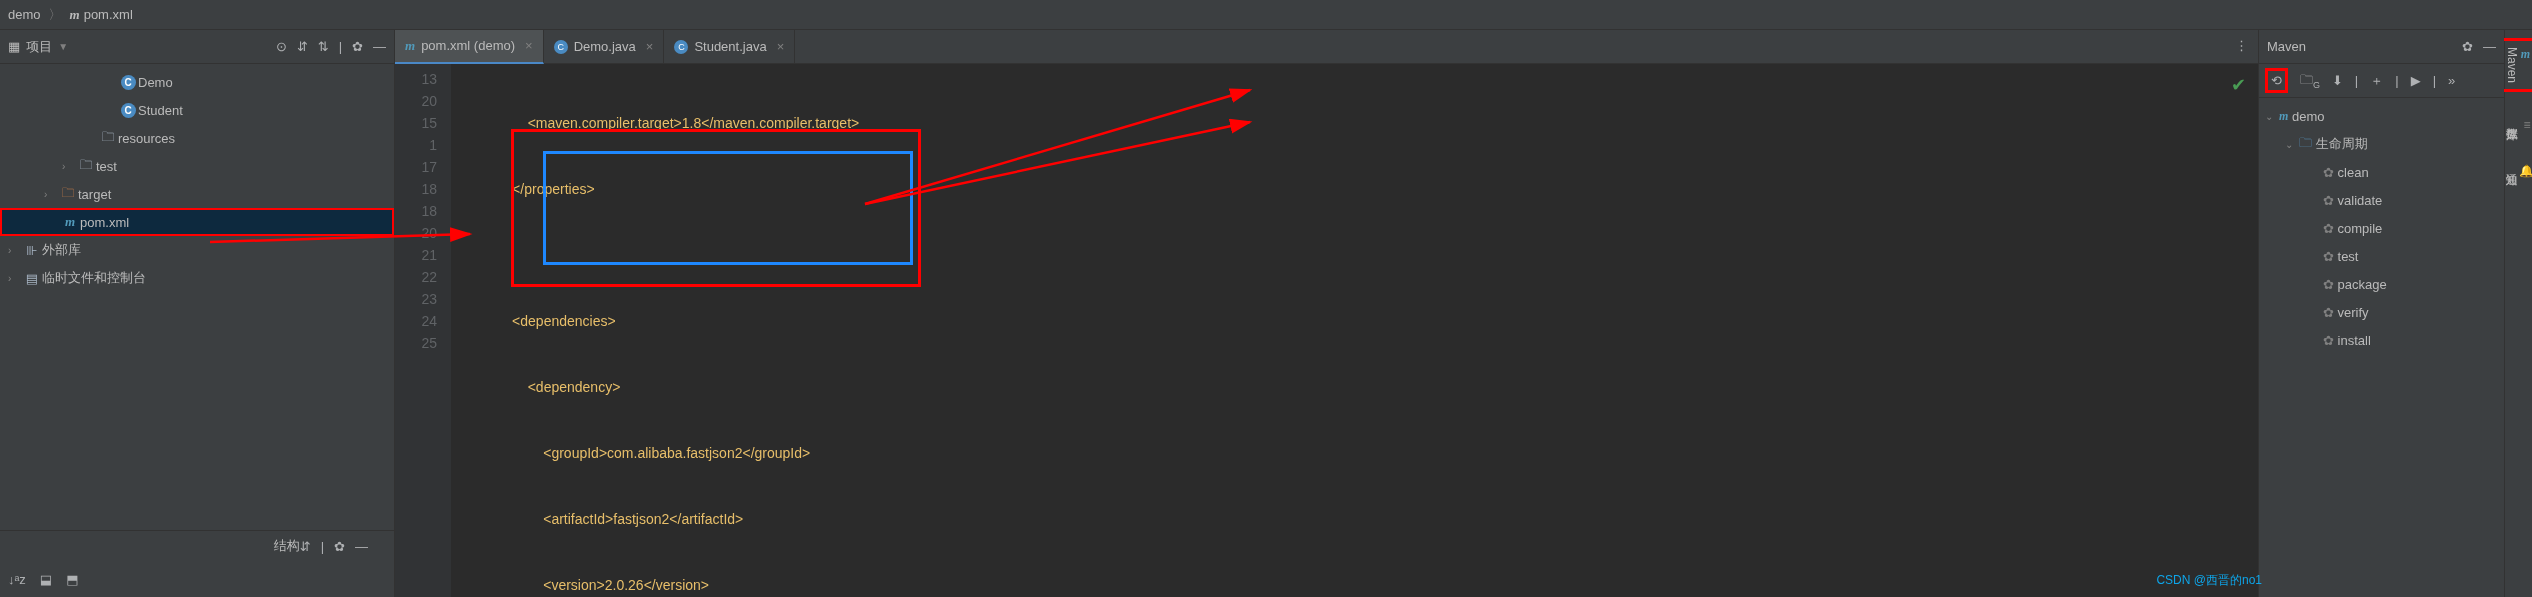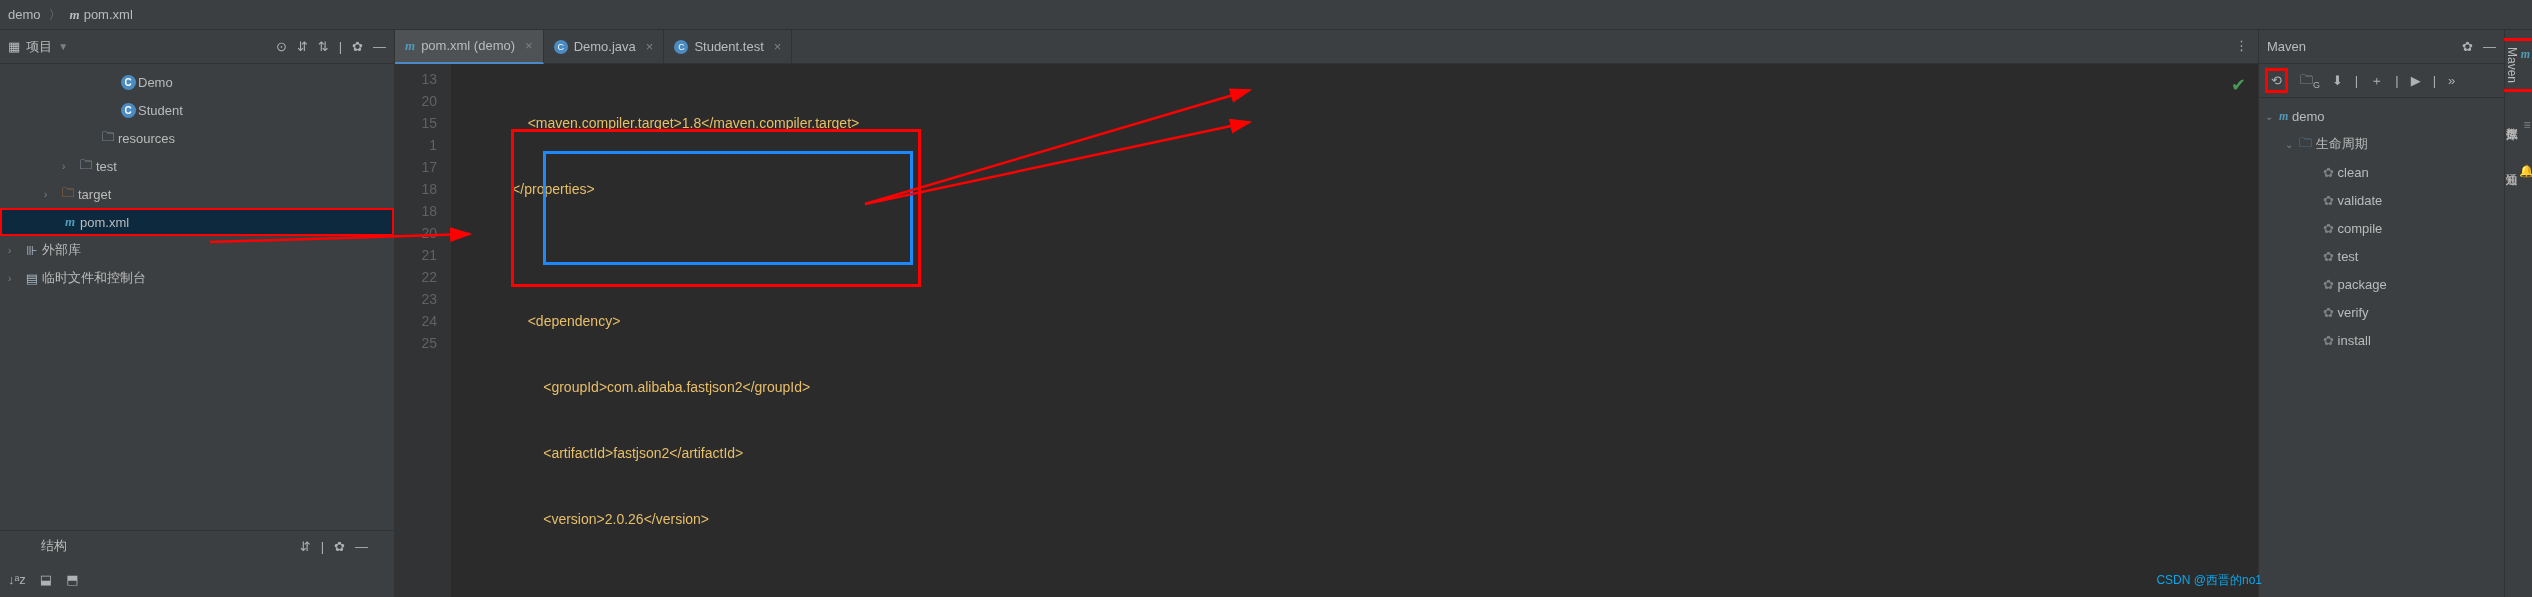--- a/index.html
+++ b/index.html
@@ -19,21 +19,21 @@
 .tree { padding: 4px 0; }
 .tree-row { display: flex; align-items: center; height: 28px; padding-left: 8px; cursor: pointer; }
 .tree-row .arrow { width: 14px; color: #808080; font-size: 10px; }
 .tree-row .icon { width: 20px; display: inline-block; text-align: center; }
 .tree-row.selected { background: #0d293e; border: 2px solid #ff0000; }
 .folder-icon { color: #a9b7c6; }
 .folder-orange { color: #c67c48; }
 .class-icon { background: #4a8bc2; color: #fff; border-radius: 8px; width: 15px; height: 15px; display: inline-flex; align-items: center; justify-content: center; font-size: 10px; font-weight: bold; }
 .lib-icon { color: #a9b7c6; }
 .struct { border-top: 1px solid #323232; }
-.struct-hdr { height: 30px; display: flex; align-items: center; padding: 0 26px; justify-content: space-between; margin-left: 15px; }
+.struct-hdr { height: 30px; display: flex; align-items: center; padding: 0 26px; justify-content: flex-end; margin-left: 15px; }
 .struct-btns { height: 36px; display: flex; align-items: center; padding: 0 8px; gap: 14px; }
 .struct-btns span { color: #afb1b3; cursor: pointer; }
 
 .editor { flex: 1; background: #2b2b2b; display: flex; flex-direction: column; position: relative; }
 .tabs { height: 34px; background: #3c3f41; display: flex; align-items: center; border-bottom: 1px solid #323232; }
 .tab { height: 34px; display: flex; align-items: center; padding: 0 10px; gap: 6px; border-right: 1px solid #323232; cursor: pointer; }
 .tab.active { background: #4e5254; border-bottom: 2px solid #4a88c7; }
 .tab .close { color: #808080; margin-left: 4px; }
 .java-icon { background: #4a8bc2; color: #fff; border-radius: 8px; width: 14px; height: 14px; display: inline-flex; align-items: center; justify-content: center; font-size: 9px; }
 .code-area { flex: 1; display: flex; font-family: "JetBrains Mono","Consolas",monospace; font-size: 14px; line-height: 22px; position: relative; }
@@ -160,21 +160,21 @@
           <span>pom.xml (demo)</span>
           <span class="close">×</span>
         </div>
       <div class="tab">
           <span class="java-icon">C</span>
           <span>Demo.java</span>
           <span class="close">×</span>
         </div>
       <div class="tab">
           <span class="java-icon">C</span>
-          <span>Student.test</span>
+          <span>Student.java</span>
           <span class="close">×</span>
         </div>
       <span class="dots-menu">⋮</span>
     </div>
     <div class="code-area">
       <div class="gutter">
         <div>13</div>
           <div>20</div>
           <div>15</div>
         <div>1</div>
@@ -185,20 +185,21 @@
           <div>21</div>
         <div>22</div>
           <div>23</div>
           <div>24</div>
         <div>25</div>
       </div>
       <div class="code">
         <div class="line tag">            &lt;maven.compiler.target&gt;1.8&lt;/maven.compiler.target&gt;</div>
         <div class="line tag">        &lt;/properties&gt;</div>
         <div class="line"></div>
+        <div class="line tag">        &lt;dependencies&gt;</div>
         <div class="line tag">            &lt;dependency&gt;</div>
         <div class="line tag">                &lt;groupId&gt;com.alibaba.fastjson2&lt;/groupId&gt;</div>
         <div class="line tag">                &lt;artifactId&gt;fastjson2&lt;/artifactId&gt;</div>
         <div class="line tag">                &lt;version&gt;2.0.26&lt;/version&gt;</div>
         
         
         
         
         
         <div class="redbox" style="left:60px;top:65px;width:410px;height:158px"></div>

